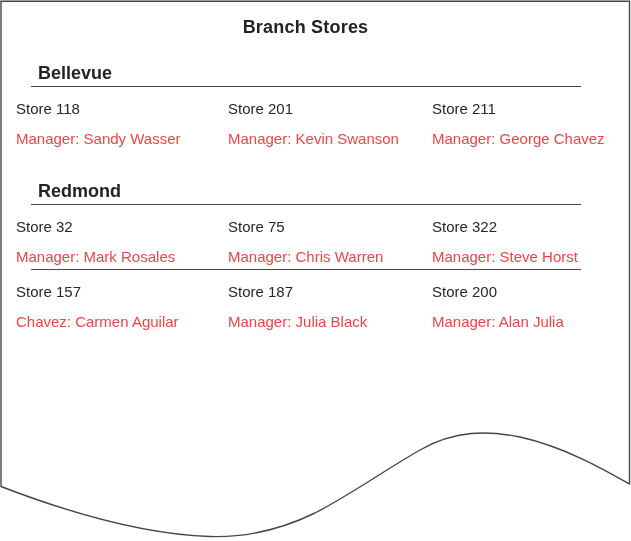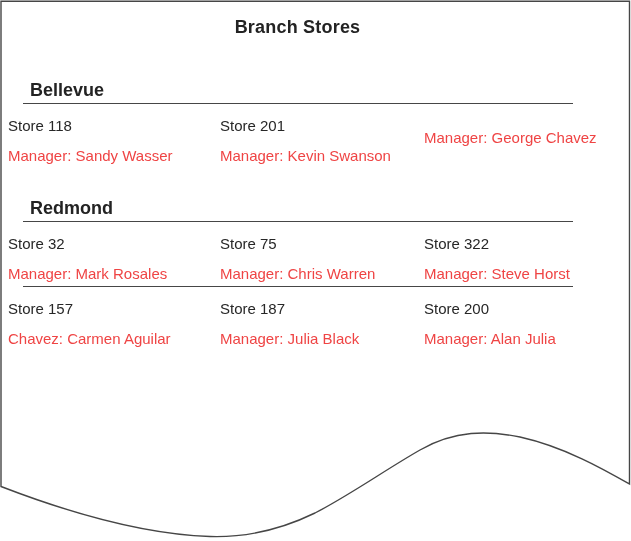--- a/index.html
+++ b/index.html
@@ -20,42 +20,42 @@
     position: absolute;
     top: 0;
     left: 0;
     width: 631px;
     height: 541px;
     pointer-events: none;
   }
   .content {
     position: absolute;
     top: 0;
-    left: 8px;
+    left: 16px;
     width: 579px;
   }
   .report-title {
     margin: 0;
     padding-top: 17px;
     text-align: center;
     font-size: 18px;
     line-height: 21px;
     font-weight: bold;
     letter-spacing: 0.2px;
     color: #232323;
   }
   .section { margin: 0; }
   .section-heading {
     margin: 0 0 0 22px;
     font-size: 18px;
     line-height: 20px;
     font-weight: bold;
     color: #232323;
   }
-  .section-bellevue .section-heading { margin-top: 42px; }
+  .section-bellevue .section-heading { margin-top: 25px; }
   .section-redmond .section-heading,
   .section-seattle .section-heading { margin-top: 33px; }
   .rule {
     border: none;
     border-top: 1.6px solid #464646;
     margin: 3px 14px 0 15px;
     height: 0;
   }
   .store-row {
     display: grid;
@@ -104,20 +104,21 @@
       <div class="store-row">
         <div class="store-cell">
           <div class="store-number">Store 118</div>
           <div class="store-manager">Manager: Sandy Wasser</div>
         </div>
         <div class="store-cell">
           <div class="store-number">Store 201</div>
           <div class="store-manager">Manager: Kevin Swanson</div>
         </div>
         <div class="store-cell">
+          <div class="store-number">Store 211</div>
           <div class="store-manager">Manager: George Chavez</div>
         </div>
       </div>
     </section>
 
     <section class="section section-redmond">
       <h2 class="section-heading">Redmond</h2>
       <hr class="rule">
       <div class="store-row">
         <div class="store-cell">

